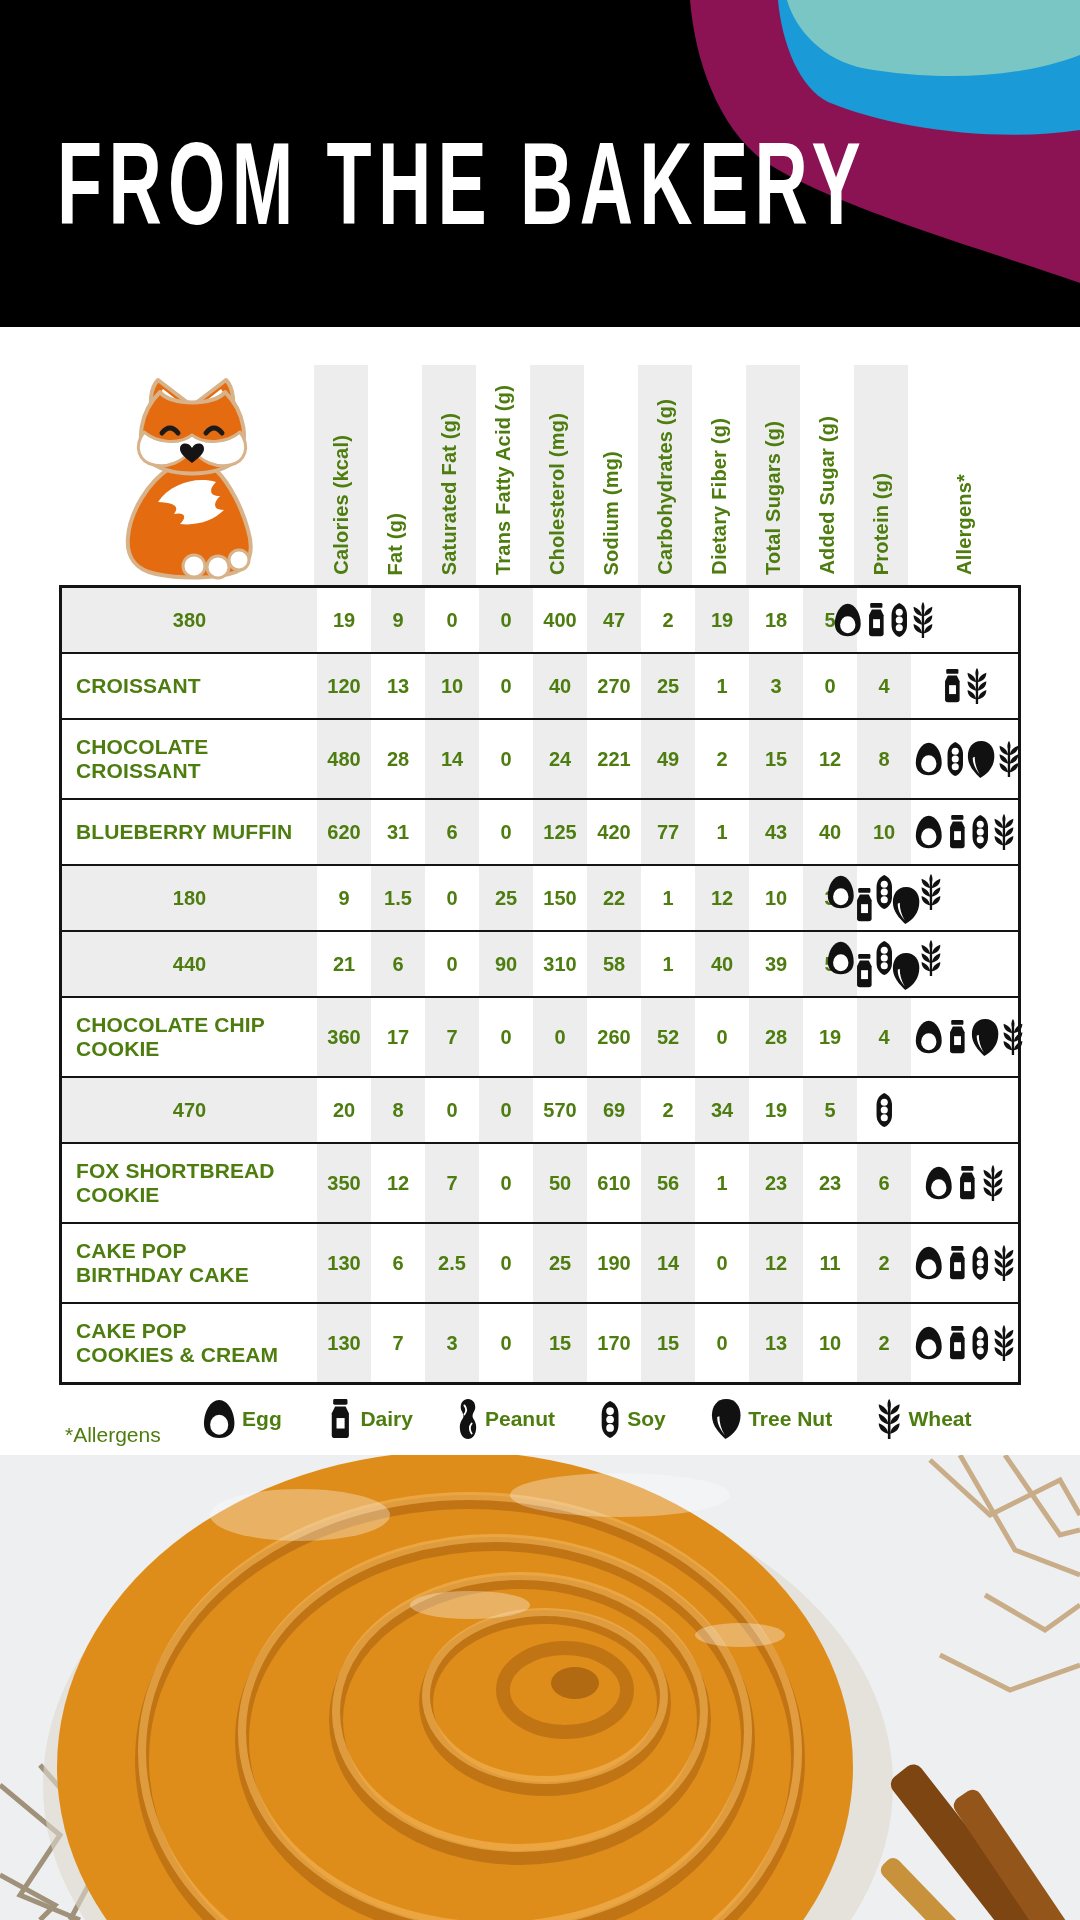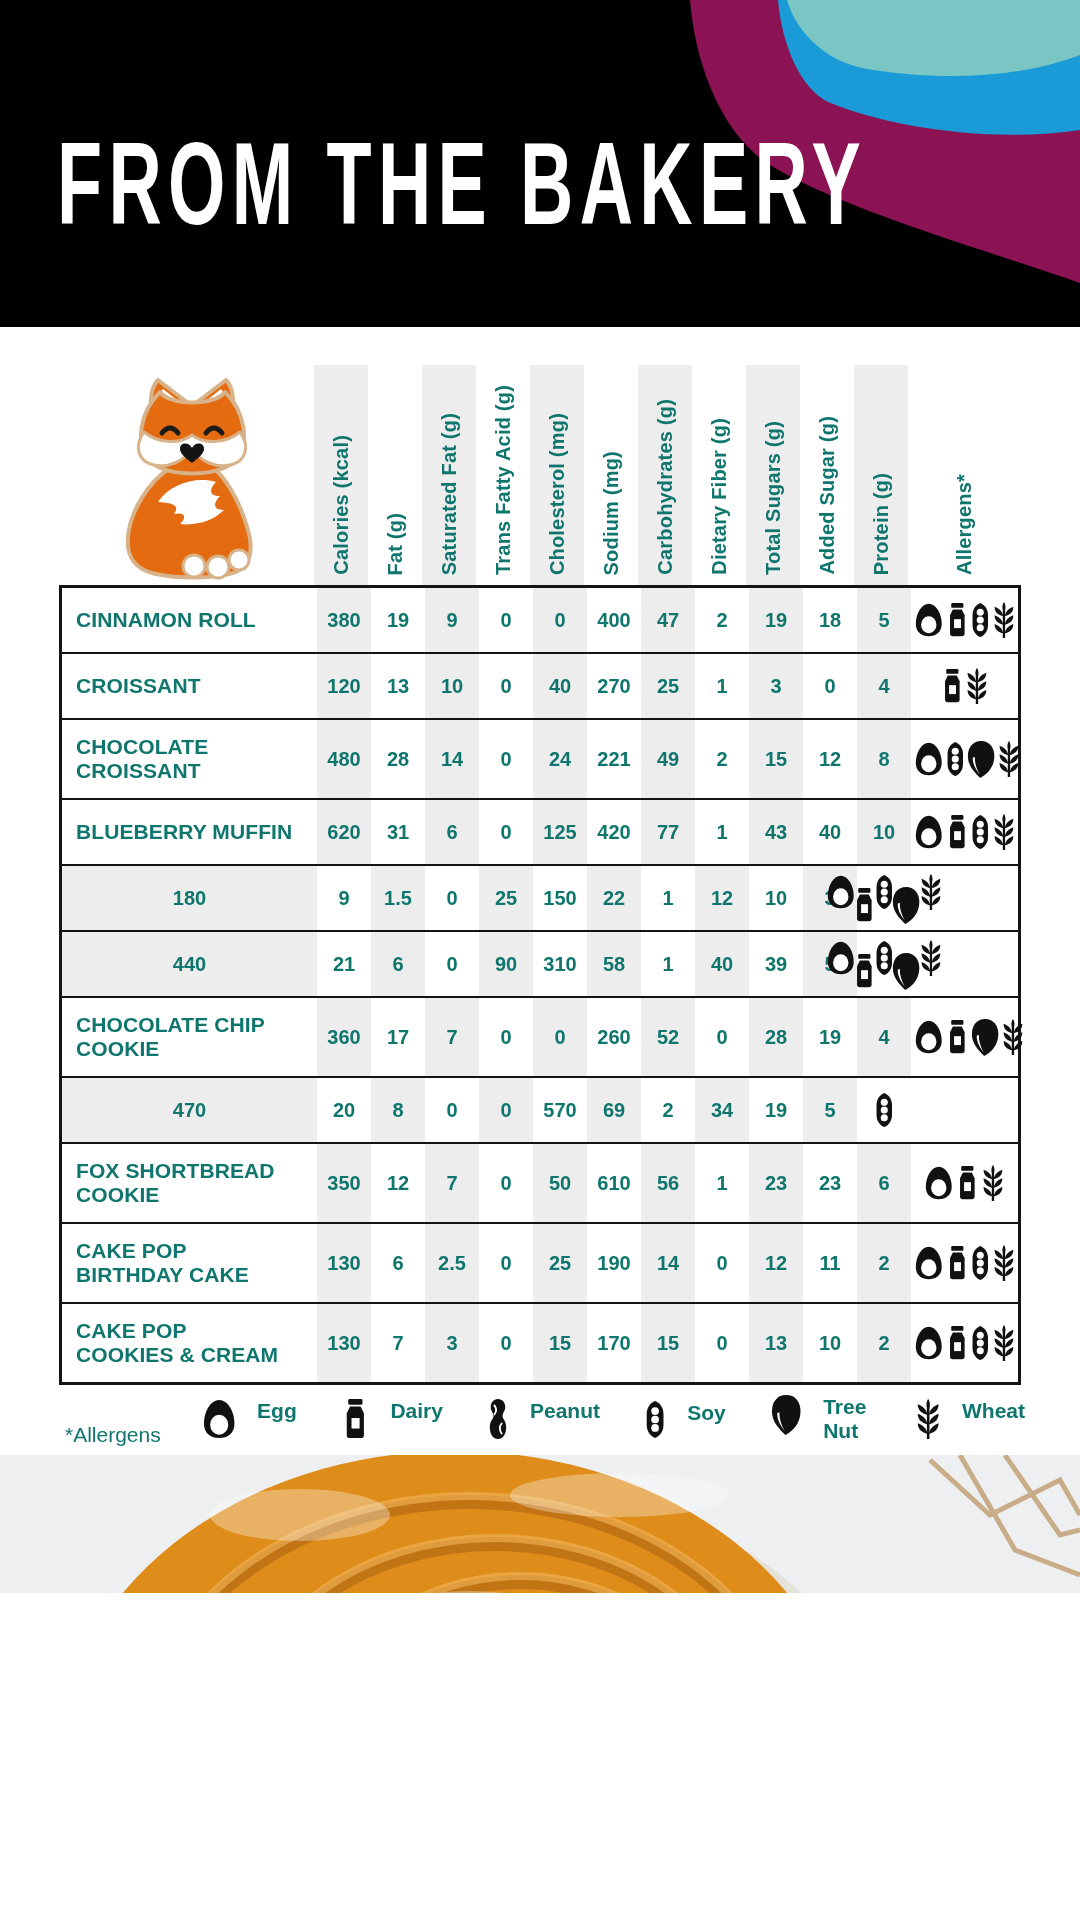--- a/index.html
+++ b/index.html
@@ -1,17 +1,17 @@
 <!DOCTYPE html>
 <html><head>
 <meta charset="utf-8">
 <style>
   html,body{margin:0;padding:0;background:#fff;}
-  .page{position:relative;width:1080px;height:1593px;overflow:hidden;background:#fff;
-        font-family:"Liberation Sans",sans-serif;color:#0f766e;}
+  .page{position:relative;width:1080px;height:1920px;overflow:hidden;background:#fff;
+        font-family:"Liberation Sans",sans-serif;color:#4d7c0f;}
 
   
   .hero{position:absolute;left:0;top:0;width:1080px;height:327px;background:var(--header-bg,#000);}
   .hero-shapes{position:absolute;right:0;top:0;display:block;}
   .hero-title-svg{position:absolute;left:0;top:0;display:block;}
 
   
   .ntable{position:absolute;left:59px;top:365px;width:962px;}
   .grid{display:grid;grid-template-columns:255px repeat(11,54px) 1fr;}
   .thead{height:220px;align-items:stretch;}
@@ -35,21 +35,21 @@
   .crowded .al-icon:nth-child(odd){transform:translateY(-6px);}
   .crowded .al-icon:nth-child(even){transform:translateY(7px);}
 
   .fox{position:absolute;left:118px;top:372px;}
 
   
   .legend{position:absolute;left:65px;top:1390px;width:960px;height:58px;
           display:flex;align-items:center;}
   .legend-title{font-weight:400;font-size:21px;margin-right:42px;margin-top:31px;}
   .legend-items{display:flex;align-items:center;gap:45px;}
-  .legend-item{display:flex;gap:22px;}
+  .legend-item{display:flex;align-items:center;gap:7px;}
   .lg-icon svg{display:block;height:40px;width:auto;}
   .lg-icon.ic-soy svg{height:37px;}
   .lg-label{font-weight:700;font-size:21px;}
 
   
   .photo{position:absolute;left:0;top:1455px;width:1080px;height:465px;}
   .photo svg{display:block;}
 </style>
 </head>
 <body>
@@ -123,21 +123,20 @@
         <div class="th shaded">
           <span>Protein (g)</span>
         </div>
         <div class="th">
           <span>Allergens*</span>
         </div>
       </div>
     <div class="tbody">
 
     <div class="tr grid">
-          <div class="td name">CINNAMON ROLL</div>
           <div class="td num shaded">380</div>
           <div class="td num">19</div>
           <div class="td num shaded">9</div>
           <div class="td num">0</div>
           <div class="td num shaded">0</div>
           <div class="td num">400</div>
           <div class="td num shaded">47</div>
           <div class="td num">2</div>
           <div class="td num shaded">19</div>
           <div class="td num">18</div>

